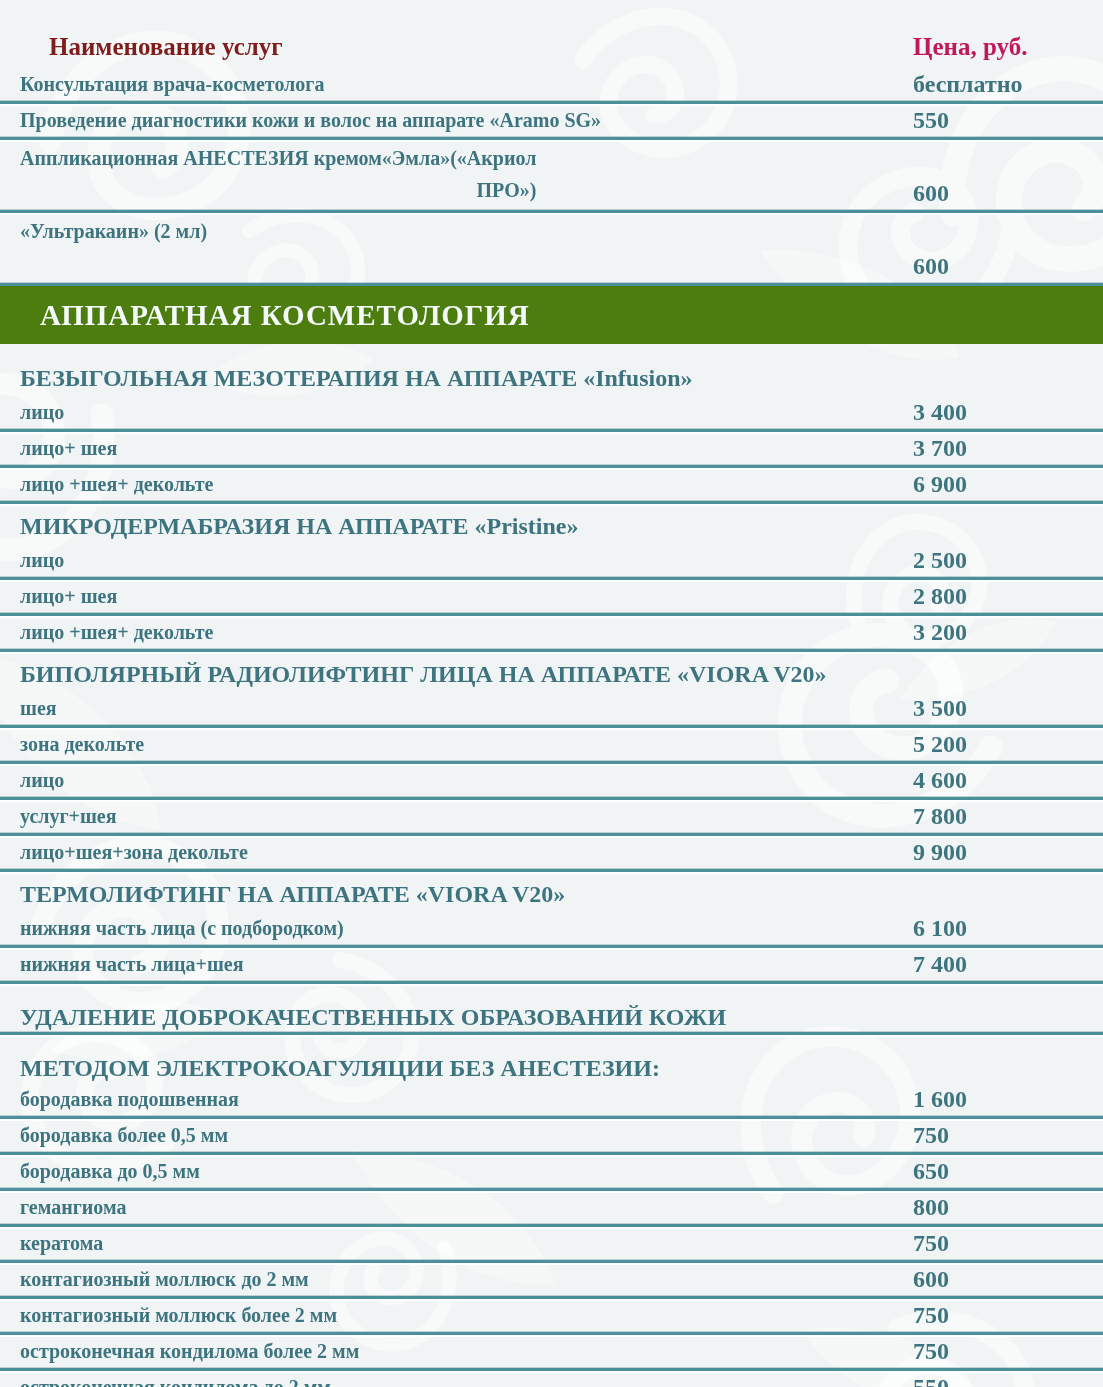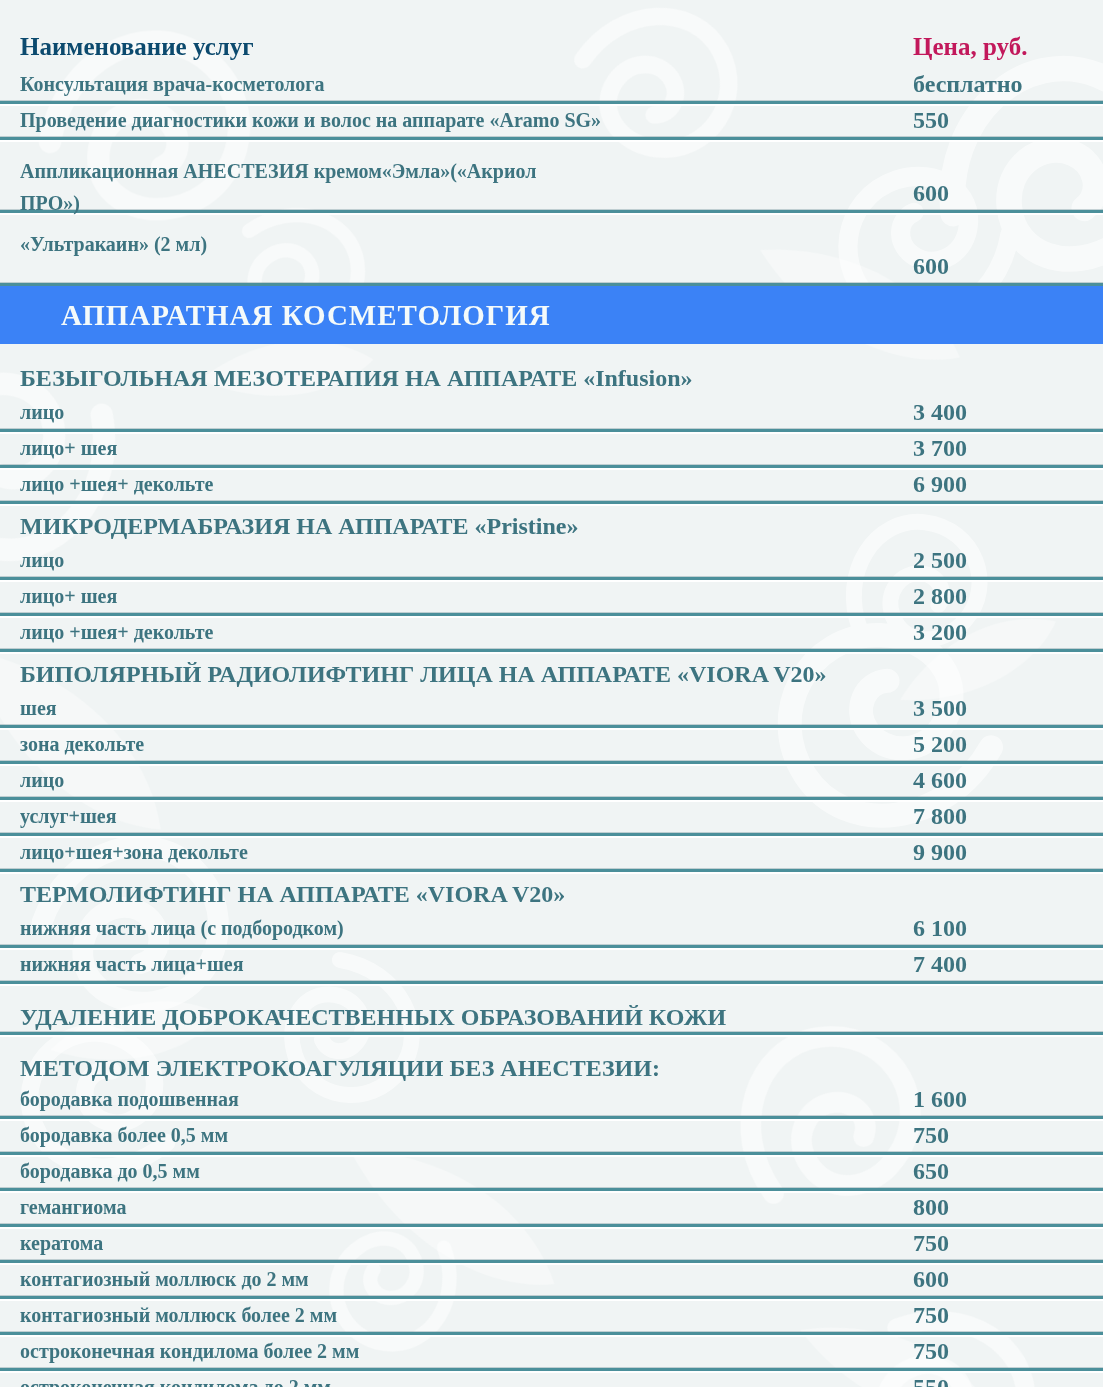--- a/index.html
+++ b/index.html
@@ -27,21 +27,21 @@
   .col-price  { left: 913px; }
 
   
   .row { position: relative; }
   .row.single { height: 33px; }
   .row.multi  { height: 70px; }
   .label {
     position: absolute; left: 20px; bottom: 2px;
     font-size: 20px; line-height: 30px; white-space: nowrap;
   }
-  .row.multi .label { bottom: auto; top: 15px; }
+  .row.multi .label { bottom: auto; top: 2px; text-align: right; }
   .lline { height: 32px; line-height: 32px; }
   .price {
     position: absolute; left: 913px; bottom: 2px;
     font-size: 24px; line-height: 30px; white-space: nowrap;
   }
   .rule {
     height: 3px;
     box-shadow: 0 2px 0 rgba(255,255,255,0.95), 0 -1px 0 rgba(42,92,102,0.25);
   }
 
@@ -98,21 +98,21 @@
     <use href="#leaf" transform="translate(900 700) rotate(-40)"></use>
     <use href="#leaf" transform="translate(350 1150) rotate(20) scale(1.4)"></use>
     <use href="#leaf" transform="translate(50 1050) rotate(-25)"></use>
     <use href="#leaf" transform="translate(800 1330) rotate(10) scale(1.2)"></use>
   </g>
 </svg>
 
 <div class="content">
 
   <div class="head-row">
-    <div class="col-service" style="color: #0c4a6e;">Наименование услуг</div>
+    <div class="col-service" style="color: #7f1d1d; margin-left: 29px;">Наименование услуг</div>
     <div class="col-price" style="color: rgb(194, 24, 91);">Цена, руб.</div>
   </div>
 
   <div id="intro-rows">
       <div class="row single">
         <div class="label">Консультация врача-косметолога</div>
         <div class="price">бесплатно</div>
       </div>
       <div class="rule" style="background: rgb(75, 143, 154);"></div>
       <div class="row single">
@@ -130,21 +130,21 @@
       <div class="rule" style="background: rgb(75, 143, 154);"></div>
       <div class="row multi">
         <div class="label">
           <div class="lline">«Ультракаин» (2 мл)</div>
         </div>
         <div class="price">600</div>
       </div>
       <div class="rule" style="background: rgb(75, 143, 154);"></div>
     </div>
 
-  <div class="banner" style="background: #3b82f6; padding-left: 21px;">
+  <div class="banner" style="background: #4d7c0f;">
     <span class="banner-text" style="color: rgb(244, 250, 250);">АППАРАТНАЯ КОСМЕТОЛОГИЯ</span>
   </div>
 
   <div id="sections">
       <div class="section">
         <div class="section-heading">
           <div class="h-text">БЕЗЫГОЛЬНАЯ МЕЗОТЕРАПИЯ НА АППАРАТЕ «Infusion»</div>
         </div>
         <div class="row single">
           <div class="label">лицо</div>

